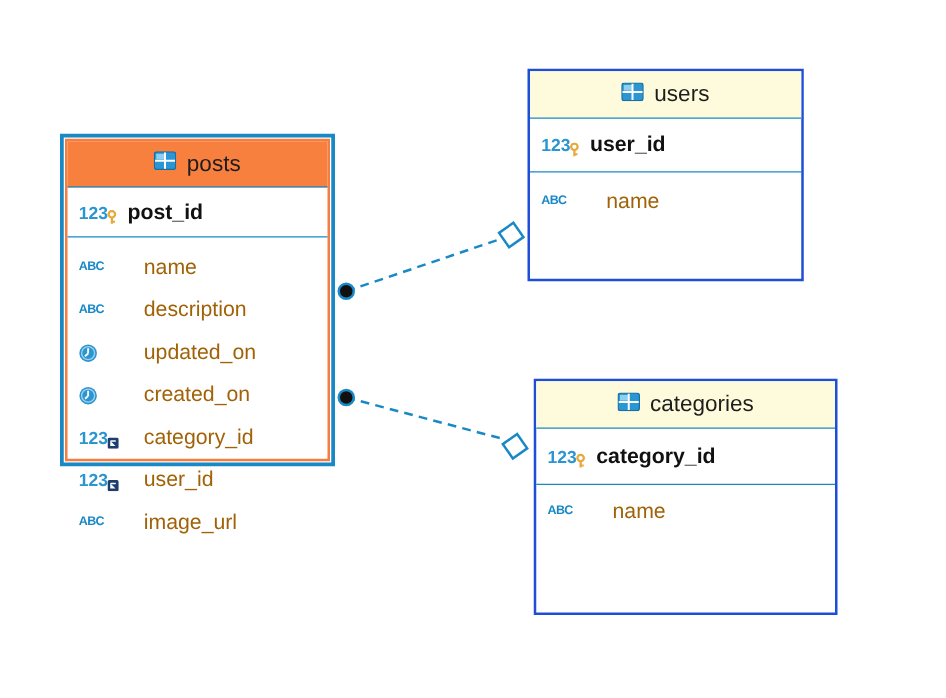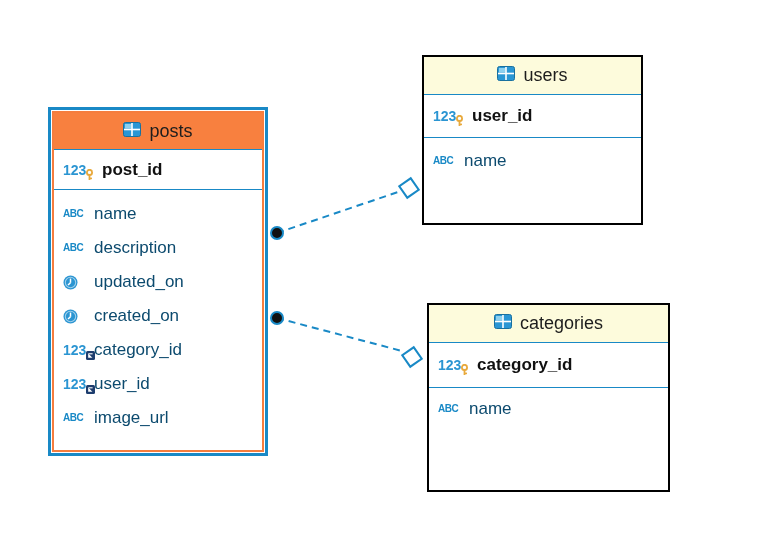--- a/index.html
+++ b/index.html
@@ -1,35 +1,35 @@
 <!DOCTYPE html>
 <html><head>
 <meta charset="utf-8">
 <style>
   html,body{margin:0;padding:0;background:#ffffff;}
   body{font-family:"Liberation Sans", sans-serif;}
   .canvas{position:relative;width:757px;height:558px;background:#ffffff;overflow:hidden;}
 
   
   .entity{position:absolute;background:#ffffff;box-sizing:border-box;z-index:2;}
-  .entity.blue-border{border:2px solid #000000;}
+  .entity.blue-border{border:2px solid #1d4ed8;}
   .entity.selected{border:2px solid #F57D3E;outline:3px solid #1989C6;outline-offset:1px;}
 
   .entity-header{display:flex;align-items:center;justify-content:center;gap:8px;
     border-bottom:1px solid #1989C6;box-sizing:border-box;}
   .entity-header.orange{background:#F8803F;height:37px;}
   .entity-header.cream{background:#FDFBDC;height:38px;}
   .entity-title{font-size:18px;color:#1d1d1d;}
 
   .pk-row{display:flex;align-items:center;gap:9px;padding-left:9px;
     border-bottom:1px solid #1989C6;box-sizing:border-box;}
   .pk-row .col-name{font-weight:bold;color:#111;}
   .rows{box-sizing:border-box;}
-  .col-row{display:flex;align-items:center;gap:1px;padding-left:9px;height:34px;}
-  .col-name{font-size:17px;color:#0c4a6e;white-space:nowrap;}
+  .col-row{display:flex;align-items:center;gap:22px;padding-left:9px;height:34px;}
+  .col-name{font-size:17px;color:#a16207;white-space:nowrap;}
 
   
   .dtype{position:relative;width:30px;min-width:30px;height:20px;display:inline-flex;
     align-items:center;justify-content:flex-start;}
   .num-glyph{font-size:14px;font-weight:bold;color:#2B95D2;letter-spacing:0px;line-height:1;}
   .abc-glyph{font-size:10px;font-weight:bold;color:#1989C6;letter-spacing:-0.5px;line-height:1;}
   .badge{position:absolute;}
   .badge.key{right:-1px;bottom:-5px;}
   .badge.fk{right:-2px;bottom:-4px;}
 
@@ -52,21 +52,21 @@
 
     <g>
       <line x1="277" y1="318" x2="402" y2="351" stroke="#1989C6" stroke-width="2" stroke-dasharray="7 5"></line>
       <g transform="translate(412,357) rotate(55)">
         <rect x="-7" y="-7" width="14" height="14" fill="#ffffff" stroke="#1989C6" stroke-width="2"></rect>
       </g>
       <circle cx="277" cy="318" r="6" fill="#111111" stroke="#1989C6" stroke-width="2"></circle>
     </g>
   </svg>
 
-  <div class="entity selected" style="left:52px;top:111px;width:212px;height:341px;">
+  <div class="entity selected" style="left:52px;top:111px;width:212px;height:258px;">
     <div class="entity-header orange">
       <span>
         <svg width="18" height="15" viewBox="0 0 18 15">
           <rect x="0.5" y="0.5" width="17" height="14" rx="2" fill="#2A96D4" stroke="#19709F"></rect>
           <rect x="2" y="2" width="6.5" height="4.5" fill="#8ED0EE"></rect>
           <line x1="1" y1="7.5" x2="17" y2="7.5" stroke="#ffffff" stroke-width="1.6"></line>
           <line x1="9" y1="1" x2="9" y2="14" stroke="#ffffff" stroke-width="1.6"></line>
         </svg>
       </span>
       <span class="entity-title">posts</span>

